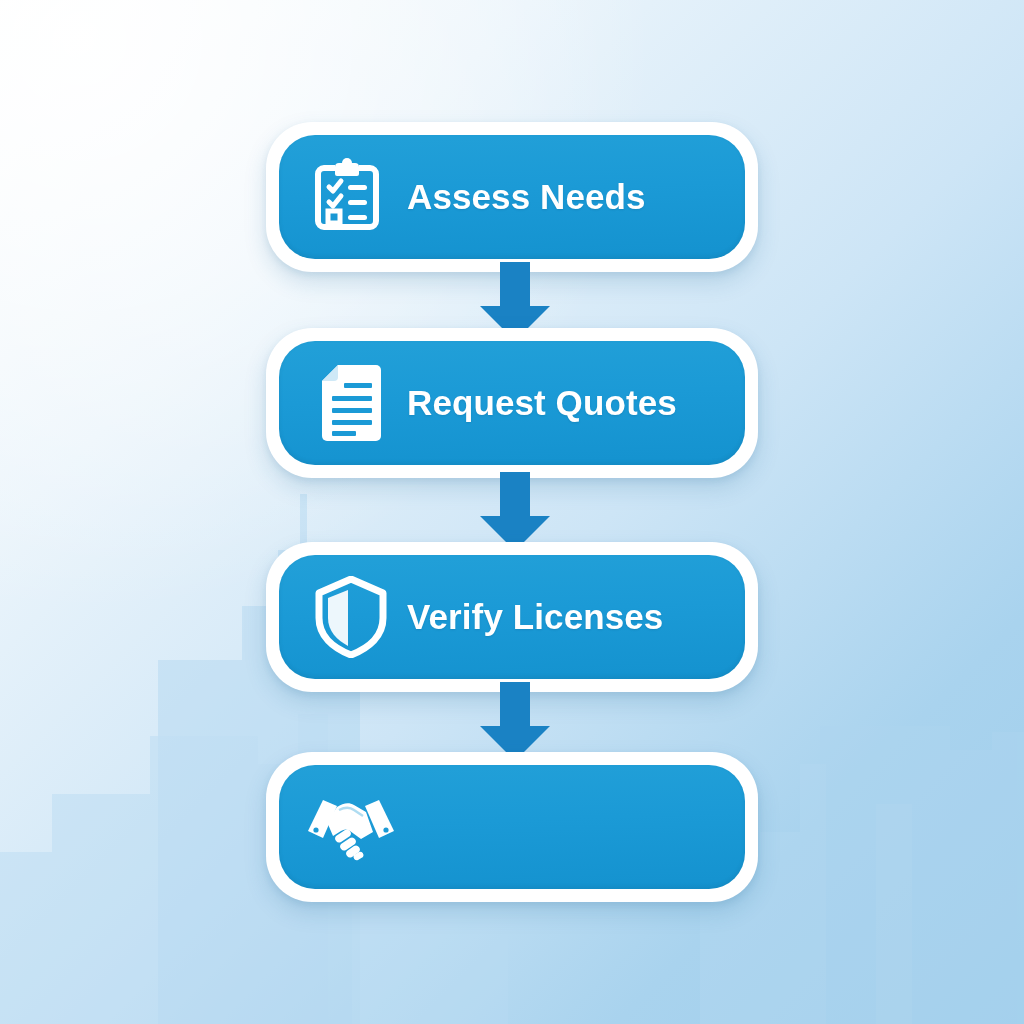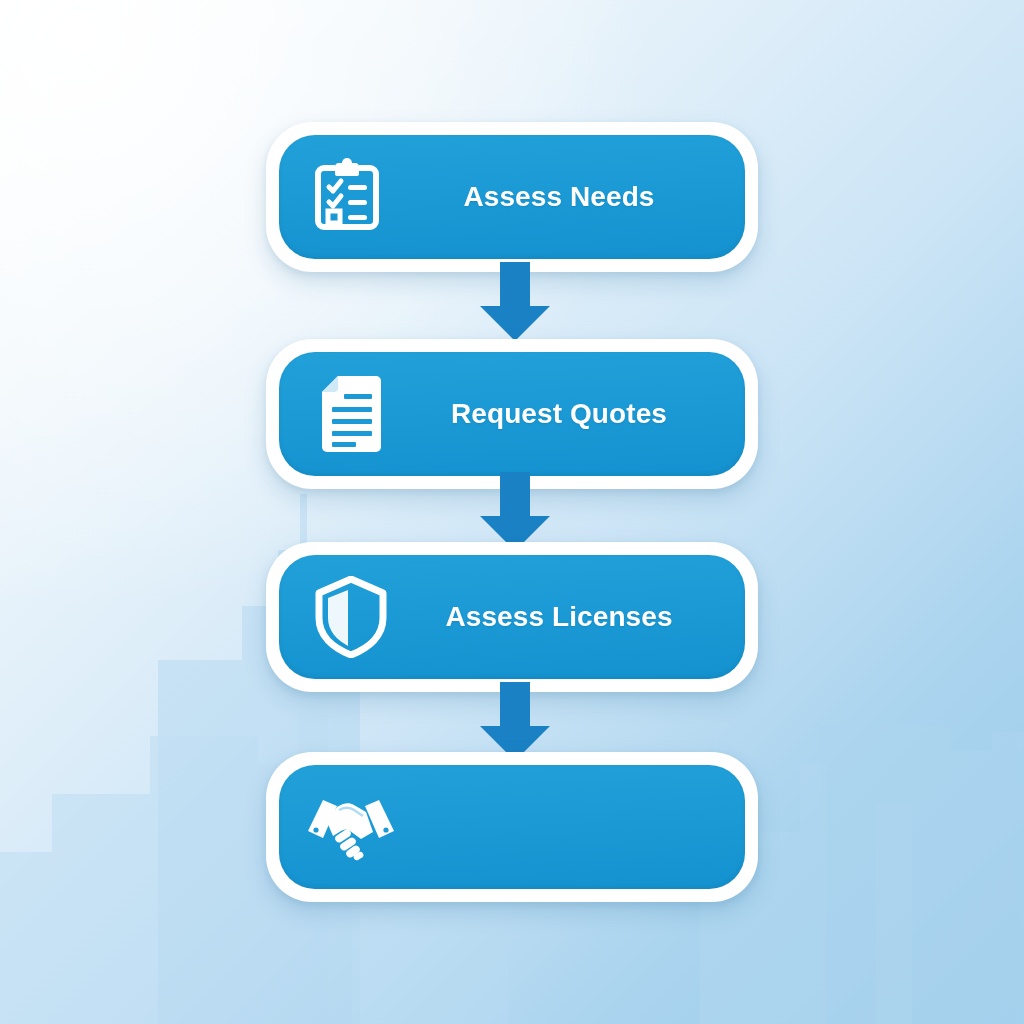--- a/index.html
+++ b/index.html
@@ -76,24 +76,24 @@
     display: flex;
     align-items: center;
     justify-content: center;
     margin-left: 16px;
   }
   .step-icon svg { display: block; }
 
   .step-label {
     flex: 1;
     color: #ffffff;
-    font-size: 28px;
+    font-size: 35px;
     font-weight: bold;
     letter-spacing: 0.1px;
-    text-align: center;
+    text-align: left;
     padding-right: 34px;
     text-shadow: 0 1px 2px rgba(10,70,110,0.18);
     white-space: nowrap;
   }
 
   
   .connector {
     position: absolute;
     left: 478px;
     width: 74px;
@@ -163,21 +163,21 @@
         </div>
       </div>
     </div>
 
     <div class="connector" style="top:262px;">
       <svg width="74" height="80" viewBox="0 0 74 80">
         <path d="M22 0 H52 V44 H72 L37 79 L2 44 H22 Z" fill="#1a82c4"></path>
       </svg>
     </div>
 
-    <div class="step-wrap" style="top:339px;">
+    <div class="step-wrap" style="top:328px;">
       <div class="step-frame">
         <div class="step-card">
           <div class="step-icon">
             <svg width="66" height="80" viewBox="0 0 66 80">
               <path d="M20 2 H58 a5 5 0 0 1 5 5 V73 a5 5 0 0 1 -5 5 H9 a5 5 0 0 1 -5 -5 V18 Z" fill="#ffffff"></path>
               <path d="M20 2 L4 18 H16 a4 4 0 0 0 4 -4 Z" fill="#cfe9f7"></path>
               <g fill="#1b9ad6">
                 <rect x="26" y="20" width="28" height="5" rx="1"></rect>
                 <rect x="14" y="33" width="40" height="5" rx="1"></rect>
                 <rect x="14" y="45" width="40" height="5" rx="1"></rect>
@@ -200,21 +200,21 @@
     <div class="step-wrap" style="top:542px;">
       <div class="step-frame">
         <div class="step-card">
           <div class="step-icon">
             <svg width="72" height="82" viewBox="0 0 72 82">
               <path d="M36 3 L68 17 V42 C68 60 54 72 36 79 C18 72 4 60 4 42 V17 Z" fill="none" stroke="#ffffff" stroke-width="7" stroke-linejoin="round"></path>
               <path d="M36 15 L58 24 V42 C58 55 48 64 36 69 Z" fill="#ffffff" opacity="0.0"></path>
               <path d="M33 14 L33 70 C22 64 13 55 13 42 V22 Z" fill="#ffffff" opacity="0.92"></path>
             </svg>
           </div>
-          <div class="step-label">Assess Licenses</div>
+          <div class="step-label">Verify Licenses</div>
         </div>
       </div>
     </div>
 
     <div class="connector" style="top:682px;">
       <svg width="74" height="80" viewBox="0 0 74 80">
         <path d="M22 0 H52 V44 H72 L37 79 L2 44 H22 Z" fill="#1a82c4"></path>
       </svg>
     </div>
 

